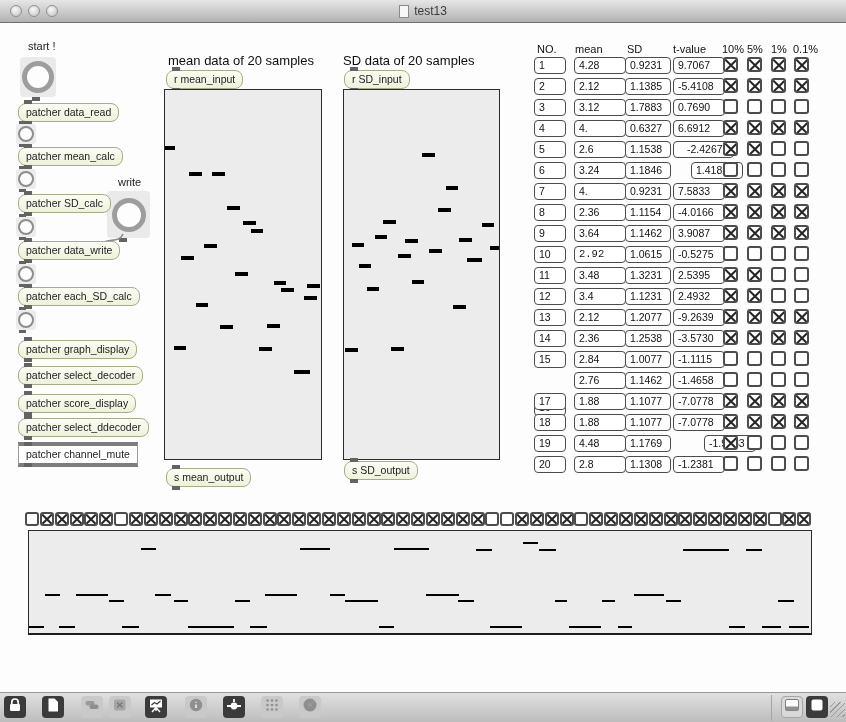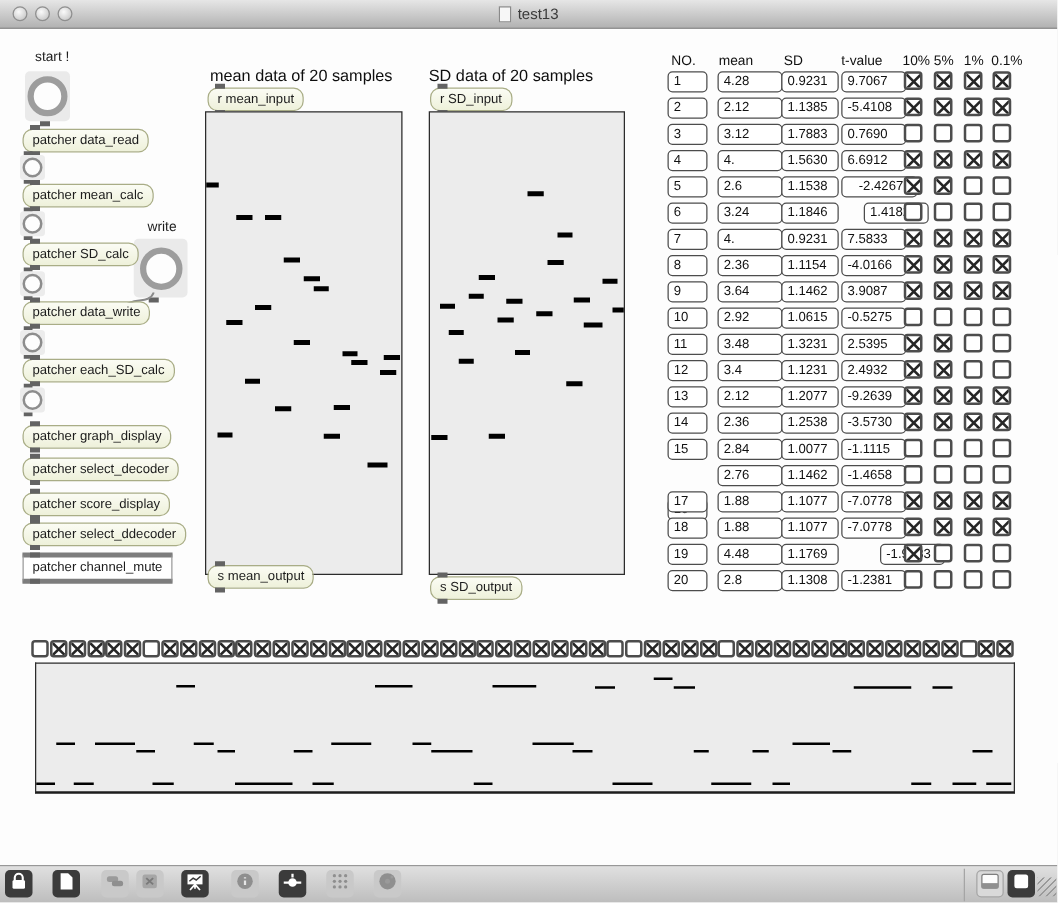--- a/index.html
+++ b/index.html
@@ -127,21 +127,21 @@
       <div class="dash" style="left: 85px; top: 159px; width: 13px;"></div>
       <div class="dash" style="left: 54px; top: 164px; width: 13px;"></div>
       <div class="dash" style="left: 123px; top: 168px; width: 15px;"></div>
       <div class="dash" style="left: 15px; top: 174px; width: 12px;"></div>
       <div class="dash" style="left: 68px; top: 190px; width: 12px;"></div>
       <div class="dash" style="left: 23px; top: 197px; width: 12px;"></div>
       <div class="dash" style="left: 109px; top: 215px; width: 13px;"></div>
       <div class="dash" style="left: 1px; top: 258px; width: 13px;"></div>
       <div class="dash" style="left: 47px; top: 257px; width: 13px;"></div>
     </div>
-  <div class="objbox" style="left:166px;top:452px">s mean_output</div>
+  <div class="objbox" style="left:166px;top:468px">s mean_output</div>
   <div class="objbox" style="left:344px;top:461px">s SD_output</div>
 
   <div id="checkRow">
       <div class="xb small" style="left: 25px; top: 512px;"></div>
       <div class="xb small on" style="left: 39.9px; top: 512px;"></div>
       <div class="xb small on" style="left: 54.7px; top: 512px;"></div>
       <div class="xb small on" style="left: 69.5px; top: 512px;"></div>
       <div class="xb small on" style="left: 84.4px; top: 512px;"></div>
       <div class="xb small on" style="left: 99.3px; top: 512px;"></div>
       <div class="xb small" style="left: 114.1px; top: 512px;"></div>
@@ -259,21 +259,21 @@
       <div class="numbox" style="left: 534px; width: 26px; top: 99px;">3</div>
       <div class="numbox" style="left: 574px; width: 46px; top: 99px;">3.12</div>
       <div class="numbox" style="left: 625px; width: 40px; top: 99px;">1.7883</div>
       <div class="numbox" style="left: 673px; width: 46px; top: 99px;">0.7690</div>
       <div class="xb" style="left: 723px; top: 99px;"></div>
       <div class="xb" style="left: 747px; top: 99px;"></div>
       <div class="xb" style="left: 771px; top: 99px;"></div>
       <div class="xb" style="left: 794px; top: 99px;"></div>
       <div class="numbox" style="left: 534px; width: 26px; top: 120px;">4</div>
       <div class="numbox" style="left: 574px; width: 46px; top: 120px;">4.</div>
-      <div class="numbox" style="left: 625px; width: 40px; top: 120px;">1.5630</div>
+      <div class="numbox" style="left: 625px; width: 40px; top: 120px;">0.6327</div>
       <div class="numbox" style="left: 673px; width: 46px; top: 120px;">6.6912</div>
       <div class="xb on" style="left: 723px; top: 120px;"></div>
       <div class="xb on" style="left: 747px; top: 120px;"></div>
       <div class="xb on" style="left: 771px; top: 120px;"></div>
       <div class="xb on" style="left: 794px; top: 120px;"></div>
       <div class="numbox" style="left: 534px; width: 26px; top: 141px;">5</div>
       <div class="numbox" style="left: 574px; width: 46px; top: 141px;">2.6</div>
       <div class="numbox" style="left: 625px; width: 40px; top: 141px;">1.1538</div>
       <div class="numbox" style="left: 673px; width: 46px; top: 141px; padding-left: 13px;">-2.4267</div>
       <div class="xb on" style="left: 723px; top: 141px;"></div>
@@ -306,21 +306,21 @@
       <div class="xb on" style="left: 794px; top: 204px;"></div>
       <div class="numbox" style="left: 534px; width: 26px; top: 225px;">9</div>
       <div class="numbox" style="left: 574px; width: 46px; top: 225px;">3.64</div>
       <div class="numbox" style="left: 625px; width: 40px; top: 225px;">1.1462</div>
       <div class="numbox" style="left: 673px; width: 46px; top: 225px;">3.9087</div>
       <div class="xb on" style="left: 723px; top: 225px;"></div>
       <div class="xb on" style="left: 747px; top: 225px;"></div>
       <div class="xb on" style="left: 771px; top: 225px;"></div>
       <div class="xb on" style="left: 794px; top: 225px;"></div>
       <div class="numbox" style="left: 534px; width: 26px; top: 246px;">10</div>
-      <div class="numbox" style="left: 574px; width: 46px; top: 246px;">2.92</div>
+      <div class="numbox" style="left: 574px; width: 46px; top: 246px; font-family: Liberation Mono, monospace;">2.92</div>
       <div class="numbox" style="left: 625px; width: 40px; top: 246px;">1.0615</div>
       <div class="numbox" style="left: 673px; width: 46px; top: 246px;">-0.5275</div>
       <div class="xb" style="left: 723px; top: 246px;"></div>
       <div class="xb" style="left: 747px; top: 246px;"></div>
       <div class="xb" style="left: 771px; top: 246px;"></div>
       <div class="xb" style="left: 794px; top: 246px;"></div>
       <div class="numbox" style="left: 534px; width: 26px; top: 267px;">11</div>
       <div class="numbox" style="left: 574px; width: 46px; top: 267px;">3.48</div>
       <div class="numbox" style="left: 625px; width: 40px; top: 267px;">1.3231</div>
       <div class="numbox" style="left: 673px; width: 46px; top: 267px;">2.5395</div>

